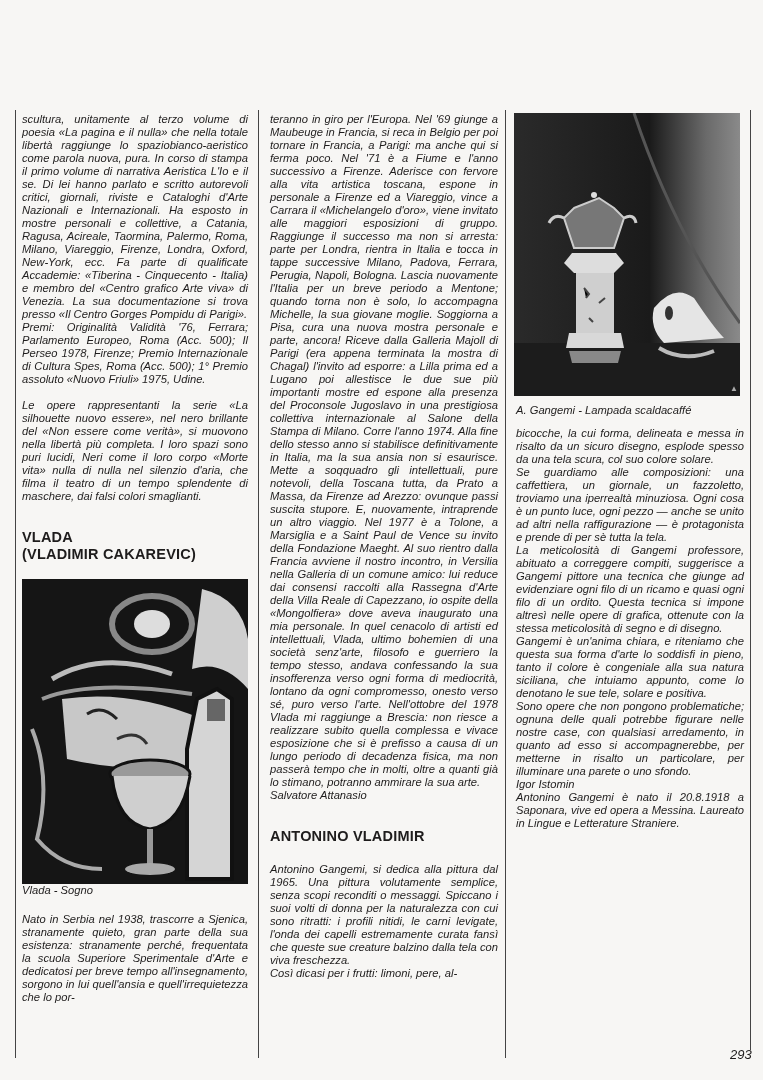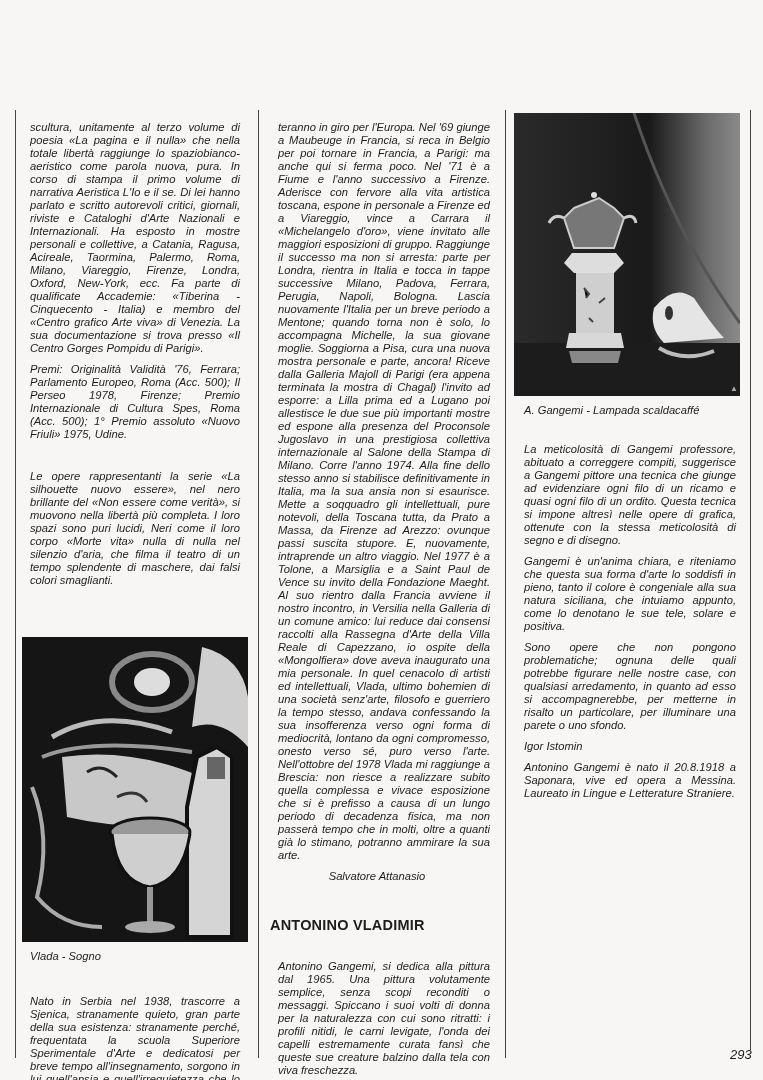--- a/index.html
+++ b/index.html
@@ -7,35 +7,35 @@
     width: 763px; height: 1080px; position: relative; overflow: hidden;
     background: #f7f6f4;
     font-family: "Liberation Sans", sans-serif;
     color: #1e1c1c;
   }
   .col {
     position: absolute; top: 113px;
     font-size: 11.2px; line-height: 13.0px; font-style: italic;
     text-align: justify; hyphens: manual;
   }
-  .col p { margin: 8px; }
+  .col p { margin: 0; }
   #col1 { left: 22px; width: 226px; }
   #col2 { left: 270px; width: 228px; }
   #col3 { left: 516px; width: 228px; }
   .rule { position: absolute; width: 1px; background: #444; }
   #rule1 { left: 15px; top: 110px; height: 948px; }
   #rule2 { left: 258px; top: 110px; height: 948px; }
   #rule3 { left: 505px; top: 110px; height: 948px; }
   #rule4 { left: 750px; top: 110px; height: 940px; }
   .gap { height: 13px; }
   h2 {
     font-style: normal; font-weight: bold; font-size: 14.5px; line-height: 17px;
     margin: 0; letter-spacing: 0.2px; text-align: left;
   }
-  .sig { text-align: center; padding-right: 14px; }
+  .sig { text-align: left; padding-right: 14px; }
   .sig2 { text-align: left; padding-right: 38px; }
   .figure { position: relative; background: #111; overflow: hidden; }
   .caption { margin-top: 6px; }
   #page-number {
     position: absolute; left: 730px; top: 1047px; font-size: 13px; font-style: italic;
   }
 </style>
 </head>
 <body>
 
@@ -43,20 +43,24 @@
 <div class="rule" id="rule2"></div>
 <div class="rule" id="rule3"></div>
 <div class="rule" id="rule4"></div>
 
 <div class="col" id="col1">
   <p>scultura, unitamente al terzo volume di poesia «La pagina e il nulla» che nella totale libertà raggiunge lo spaziobianco-aeristico come parola nuova, pura. In corso di stampa il primo volume di narrativa Aeristica L'Io e il se. Di lei hanno parlato e scritto autorevoli critici, giornali, riviste e Cataloghi d'Arte Nazionali e Internazionali. Ha esposto in mostre personali e collettive, a Catania, Ragusa, Acireale, Taormina, Palermo, Roma, Milano, Viareggio, Firenze, Londra, Oxford, New-York, ecc. Fa parte di qualificate Accademie: «Tiberina - Cinquecento - Italia) e membro del «Centro grafico Arte viva» di Venezia. La sua documentazione si trova presso «Il Centro Gorges Pompidu di Parigi».</p>
   <p>Premi: Originalità Validità '76, Ferrara; Parlamento Europeo, Roma (Acc. 500); Il Perseo 1978, Firenze; Premio Internazionale di Cultura Spes, Roma (Acc. 500); 1° Premio assoluto «Nuovo Friuli» 1975, Udine.</p>
   <div class="gap"></div>
   <p>Le opere rappresentanti la serie «La silhouette nuovo essere», nel nero brillante del «Non essere come verità», si muovono nella libertà più completa. I loro spazi sono puri lucidi, Neri come il loro corpo «Morte vita» nulla di nulla nel silenzio d'aria, che filma il teatro di un tempo splendente di maschere, dai falsi colori smaglianti.</p>
   <div class="gap" style="height:26px"></div>
+  <h2>
+    <span>VLADA</span><br>
+    <span>(VLADIMIR CAKAREVIC)</span>
+  </h2>
   <div class="gap" style="height:16px"></div>
   <div class="figure" style="width:226px;height:305px;">
     <svg width="226" height="305" viewBox="0 0 226 305">
       <rect x="0" y="0" width="226" height="305" fill="#151515"></rect>
       <ellipse cx="130" cy="45" rx="40" ry="28" fill="none" stroke="#888" stroke-width="6"></ellipse>
       <ellipse cx="130" cy="45" rx="18" ry="14" fill="#ddd"></ellipse>
       <path d="M180 10 Q220 20 226 60 L226 110 Q200 80 170 90 Z" fill="#cfcfcf"></path>
       <path d="M30 100 Q80 70 150 95" stroke="#bbb" stroke-width="5" fill="none"></path>
       <path d="M20 120 Q70 100 170 115" stroke="#999" stroke-width="4" fill="none"></path>
       <path d="M40 120 Q110 110 180 140 L180 185 Q110 195 45 180 Z" fill="#c8c8c8"></path>
@@ -109,20 +113,22 @@
       <path d="M55 220 L107 220 L110 235 L52 235 Z" fill="#d8d8d8"></path>
       <path d="M55 238 L107 238 L104 250 L58 250 Z" fill="#888"></path>
       <path d="M140 195 Q160 170 180 185 Q200 215 210 225 L150 230 Q135 215 140 195 Z" fill="#e5e5e5"></path>
       <ellipse cx="155" cy="200" rx="4" ry="7" fill="#333"></ellipse>
       <path d="M145 235 Q170 250 200 238" stroke="#bbb" stroke-width="4" fill="none"></path>
       <text x="216" y="278" font-size="8" fill="#aaa">▲</text>
     </svg>
   </div>
   <p class="caption" style="margin-top:8px">A. Gangemi - Lampada scaldacaffé</p>
   <div class="gap" style="height:10px"></div>
+  <p>bicocche, la cui forma, delineata e messa in risalto da un sicuro disegno, esplode spesso da una tela scura, col suo colore solare.</p>
+  <p>Se guardiamo alle composizioni: una caffettiera, un giornale, un fazzoletto, troviamo una iperrealtà minuziosa. Ogni cosa è un punto luce, ogni pezzo — anche se unito ad altri nella raffigurazione — è protagonista e prende di per sè tutta la tela.</p>
   <p>La meticolosità di Gangemi professore, abituato a correggere compiti, suggerisce a Gangemi pittore una tecnica che giunge ad evidenziare ogni filo di un ricamo e quasi ogni filo di un ordito. Questa tecnica si impone altresì nelle opere di grafica, ottenute con la stessa meticolosità di segno e di disegno.</p>
   <p>Gangemi è un'anima chiara, e riteniamo che questa sua forma d'arte lo soddisfi in pieno, tanto il colore è congeniale alla sua natura siciliana, che intuiamo appunto, come lo denotano le sue tele, solare e positiva.</p>
   <p>Sono opere che non pongono problematiche; ognuna delle quali potrebbe figurare nelle nostre case, con qualsiasi arredamento, in quanto ad esso si accompagnerebbe, per metterne in risalto un particolare, per illuminare una parete o uno sfondo.</p>
   <p class="sig2">Igor Istomin</p>
   <p>Antonino Gangemi è nato il 20.8.1918 a Saponara, vive ed opera a Messina. Laureato in Lingue e Letterature Straniere.</p>
 </div>
 
 <div id="page-number">293</div>
 
 </body></html>

